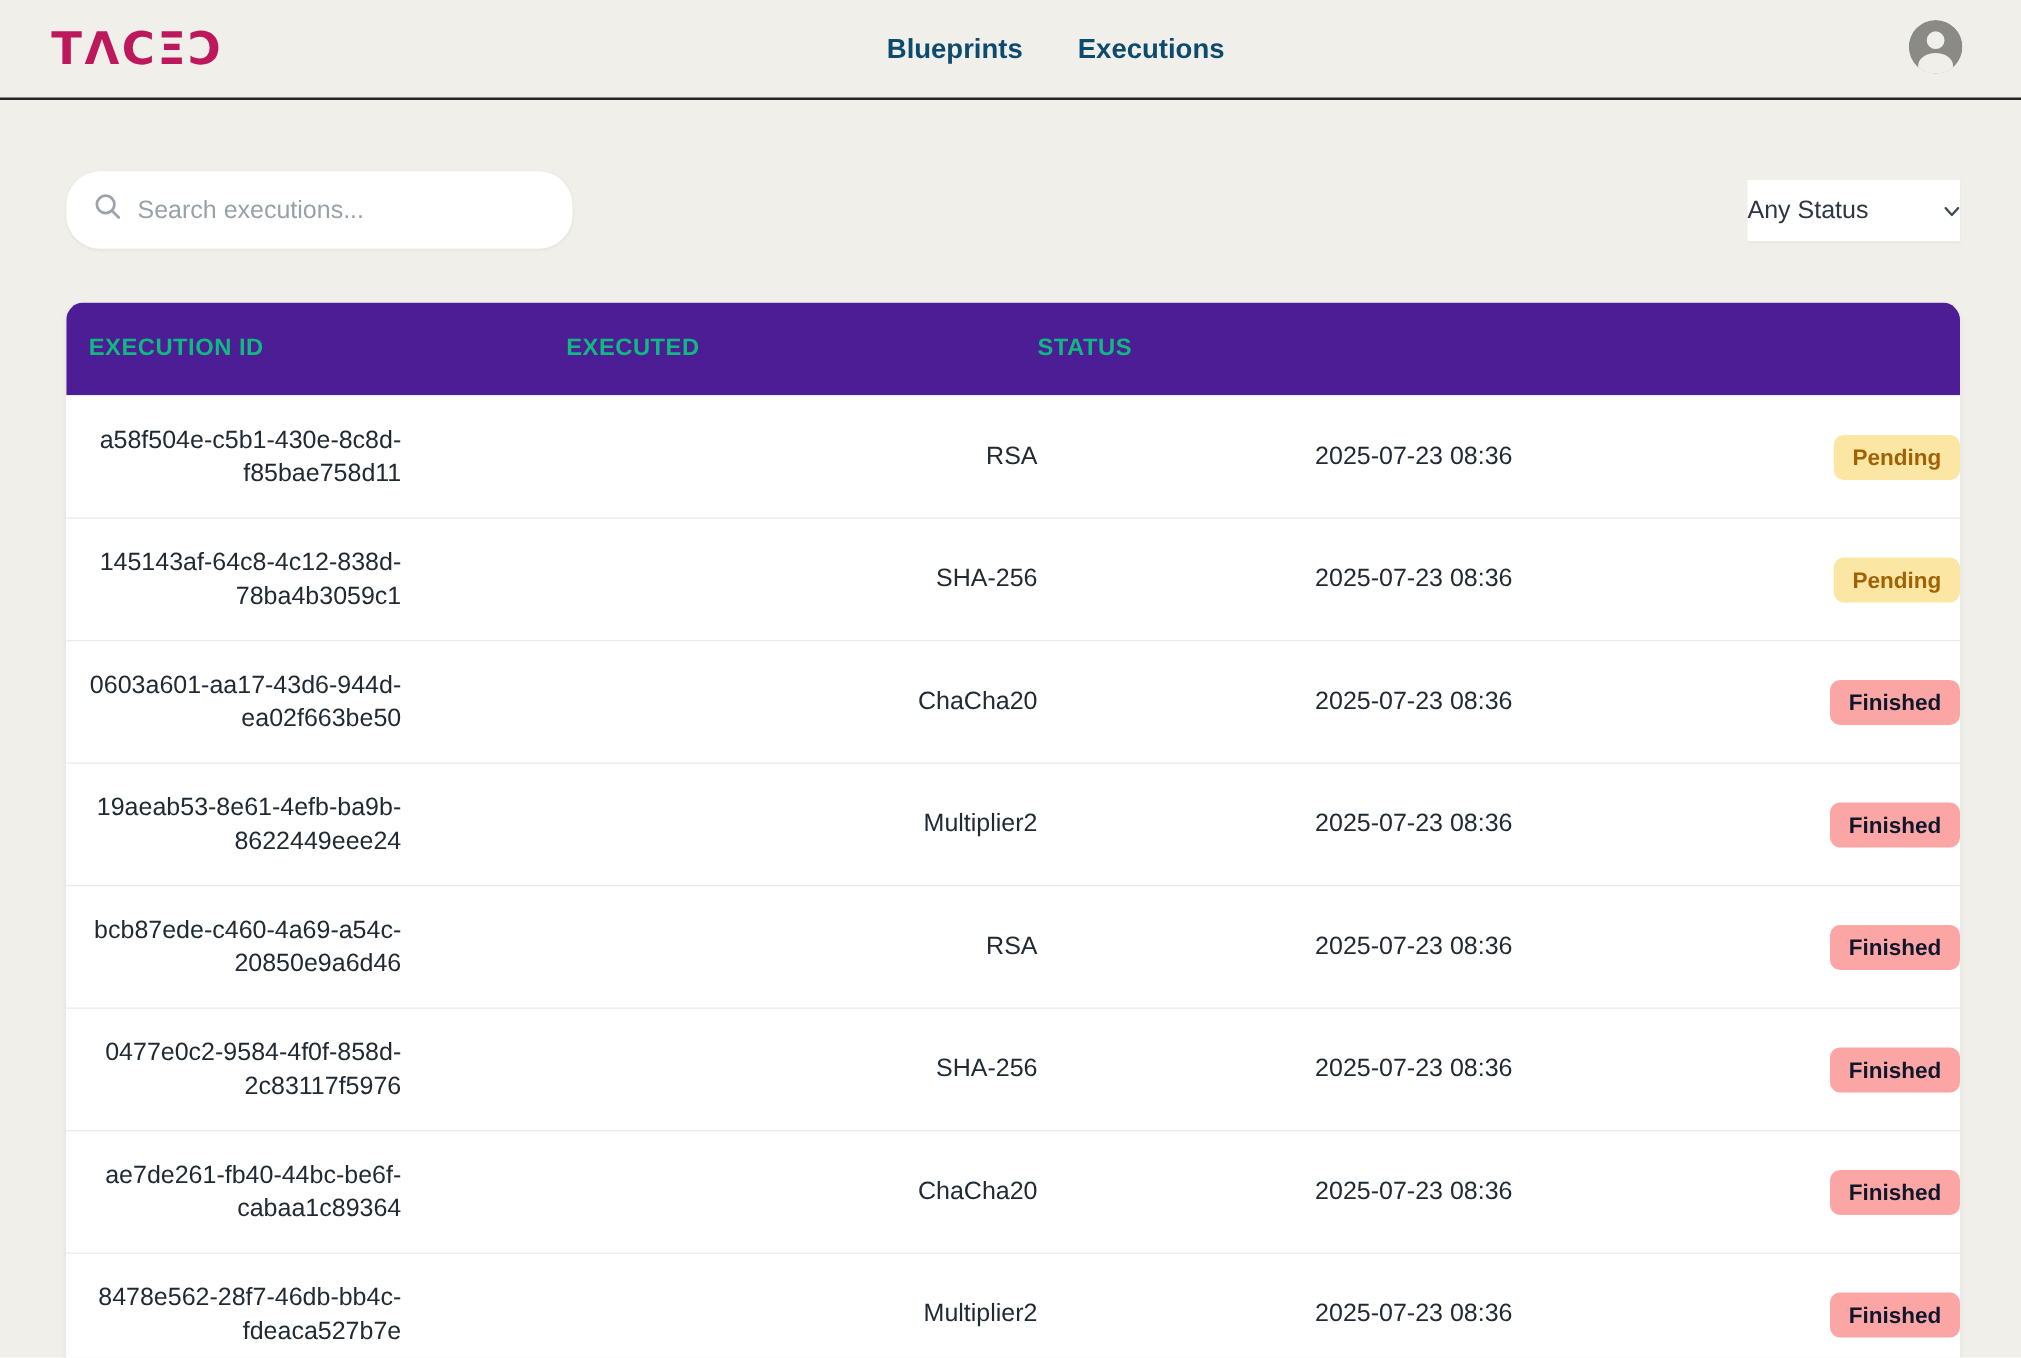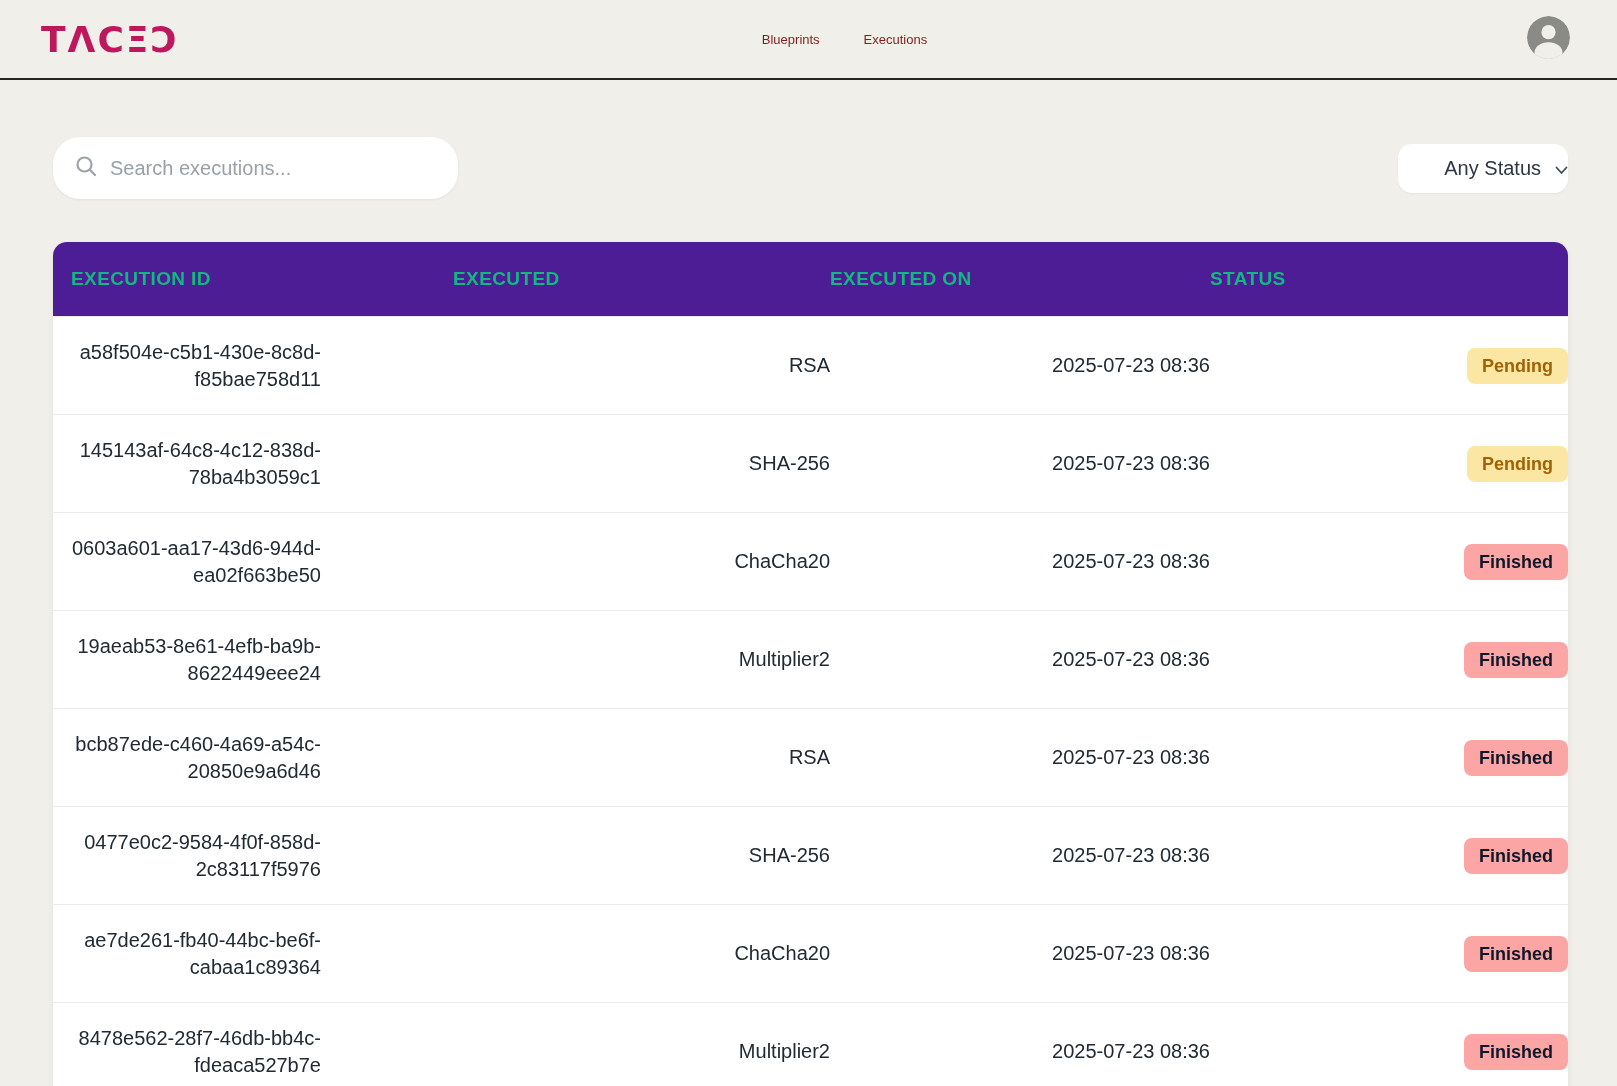--- a/index.html
+++ b/index.html
@@ -32,23 +32,23 @@
     position: absolute;
     left: 50%;
     top: 0;
     height: 100%;
     transform: translateX(calc(-50% + 36px));
     display: flex;
     align-items: center;
     gap: 44px;
   }
   .nav-item {
-    font-size: 13px;
-    font-weight: 400;
-    color: #7f1d1d;
+    font-size: 22px;
+    font-weight: 700;
+    color: #0c4a6e;
     cursor: pointer;
     white-space: nowrap;
   }
   .avatar-btn {
     position: absolute;
     right: 47px;
     top: 16px;
     width: 43px;
     height: 43px;
     border: none;
@@ -87,24 +87,24 @@
     font-family: inherit;
     font-size: 20px;
     color: #3a424c;
   }
   .search-input::placeholder { color: #98a0a8; opacity: 1; }
 
   .status-select {
     width: 170px;
     height: 49px;
     background: #ffffff;
-    border-radius: 14px;
-    display: flex;
-    align-items: center;
-    justify-content: flex-end;
+    border-radius: 0;
+    display: flex;
+    align-items: center;
+    justify-content: space-between;
     gap: 14px;
     font-size: 20px;
     color: #2d3642;
     cursor: pointer;
     box-shadow: 0 1px 2px rgba(0,0,0,0.05);
   }
 
   
   .table-card {
     margin-top: 43px;
@@ -200,21 +200,20 @@
           <path d="M1.5 1.5 L6.5 7 L11.5 1.5" stroke="#434b55" stroke-width="1.8" stroke-linecap="round" stroke-linejoin="round"></path>
         </svg>
       </span>
     </div>
   </div>
 
   <section class="table-card">
     <div class="t-row t-head">
       <div class="t-cell">EXECUTION ID</div>
       <div class="t-cell">EXECUTED</div>
-      <div class="t-cell">EXECUTED ON</div>
       <div class="t-cell">STATUS</div>
     </div>
     <div class="t-body">
   <div class="t-row">
     <div class="t-cell">
             <div class="cell-id">a58f504e-c5b1-430e-8c8d-f85bae758d11</div>
           </div>
     <div class="t-cell">RSA</div>
     <div class="t-cell">2025-07-23 08:36</div>
     <div class="t-cell"><span class="badge badge--pending">Pending</span></div>

